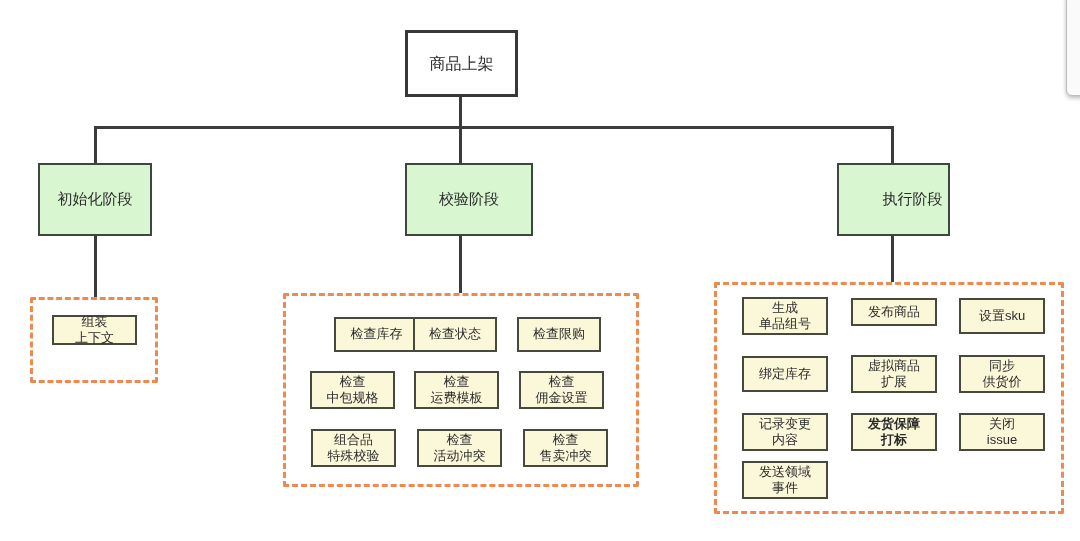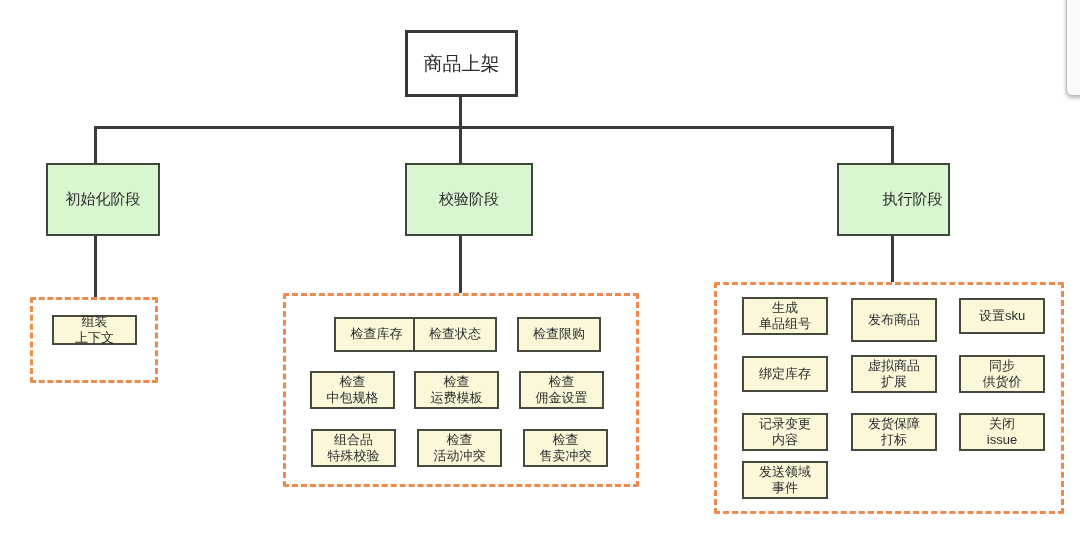--- a/index.html
+++ b/index.html
@@ -5,21 +5,21 @@
   html,body{margin:0;padding:0;background:#ffffff;}
   .canvas{
     position:relative;width:1080px;height:541px;background:#ffffff;
     overflow:hidden;font-family:"Liberation Sans","DejaVu Sans",sans-serif;color:#2b2b2b;
   }
   .line{position:absolute;background:#3b3b3b;}
   .node{
     position:absolute;display:flex;align-items:center;justify-content:center;
     text-align:center;white-space:pre-line;box-sizing:border-box;line-height:1.25;
   }
-  .root-node{background:#ffffff;border:3px solid #383838;font-size:19px;text-align:center;}
+  .root-node{background:#ffffff;border:3px solid #383838;font-size:16px;text-align:center;}
   .phase-node{background:#d8f6d0;border:2px solid #3e463e;font-size:15px;}
   .task-node{background:#fbf8da;border:2px solid #48493d;font-size:13px;}
   .group{position:absolute;border:3px dashed #ee8a50;box-sizing:border-box;border-radius:2px;}
   .panel-edge{
     position:absolute;background:#fafafa;border:1px solid #bdbdbd;border-radius:6px;
     box-shadow:0 2px 4px rgba(0,0,0,0.28);
   }
 </style>
 </head>
 <body>
@@ -29,21 +29,21 @@
   <div class="line" style="left:459px;top:97px;width:3px;height:66px;"></div>
   <div class="line" style="left:94px;top:126px;width:800px;height:3px;"></div>
   <div class="line" style="left:94px;top:126px;width:3px;height:37px;"></div>
   <div class="line" style="left:891px;top:126px;width:3px;height:37px;"></div>
   <div class="line" style="left:94px;top:236px;width:3px;height:61px;"></div>
   <div class="line" style="left:459px;top:236px;width:3px;height:57px;"></div>
   <div class="line" style="left:891px;top:236px;width:3px;height:46px;"></div>
 
   <div class="node root-node" style="left:405px;top:30px;width:113px;height:67px;">商品上架</div>
 
-  <div class="node phase-node" style="left:46px;top:163px;width:114px;height:73px;">初始化阶段</div>
+  <div class="node phase-node" style="left:38px;top:163px;width:114px;height:73px;">初始化阶段</div>
   <div class="node phase-node" style="left:405px;top:163px;width:128px;height:73px;">校验阶段</div>
   <div class="node phase-node" style="left:837px;top:163px;width:113px;height:73px;padding-left:38px;">执行阶段</div>
 
   <div class="group" style="left:30px;top:297px;width:128px;height:86px;"></div>
   <div class="node task-node" style="left:52px;top:315px;width:85px;height:30px;">组装
 上下文</div>
 
   <div class="group" style="left:283px;top:293px;width:356px;height:194px;"></div>
   <div class="node task-node" style="left:307px;top:317px;width:85px;height:35px;margin-left:27px;">检查库存</div>
   <div class="node task-node" style="left:517px;top:317px;width:84px;height:35px;">检查限购</div>
@@ -57,30 +57,30 @@
   <div class="node task-node" style="left:311px;top:429px;width:85px;height:38px;">组合品
 特殊校验</div>
   <div class="node task-node" style="left:417px;top:429px;width:85px;height:38px;">检查
 活动冲突</div>
   <div class="node task-node" style="left:523px;top:429px;width:85px;height:38px;">检查
 售卖冲突</div>
 
   <div class="group" style="left:714px;top:282px;width:350px;height:232px;"></div>
   <div class="node task-node" style="left:742px;top:297px;width:86px;height:38px;">生成
 单品组号</div>
-  <div class="node task-node" style="left:851px;top:298px;width:86px;height:44px;">发布商品</div>
+  <div class="node task-node" style="left:851px;top:298px;width:86px;height:28px;">发布商品</div>
   <div class="node task-node" style="left:959px;top:298px;width:86px;height:36px;">设置sku</div>
   <div class="node task-node" style="left:742px;top:356px;width:86px;height:36px;">绑定库存</div>
   <div class="node task-node" style="left:851px;top:355px;width:86px;height:38px;">虚拟商品
 扩展</div>
   <div class="node task-node" style="left:959px;top:355px;width:86px;height:38px;">同步
 供货价</div>
   <div class="node task-node" style="left:742px;top:413px;width:86px;height:38px;">记录变更
 内容</div>
-  <div class="node task-node" style="left:851px;top:413px;width:86px;height:38px;">发货保障
+  <div class="node task-node" style="left:851px;top:413px;width:86px;height:38px;font-weight:bold;">发货保障
 打标</div>
   <div class="node task-node" style="left:959px;top:413px;width:86px;height:38px;">关闭
 issue</div>
   <div class="node task-node" style="left:742px;top:461px;width:86px;height:38px;">发送领域
 事件</div>
 
   <div class="panel-edge" style="left:1066px;top:-8px;width:24px;height:102px;"></div>
 
 </div>
 

